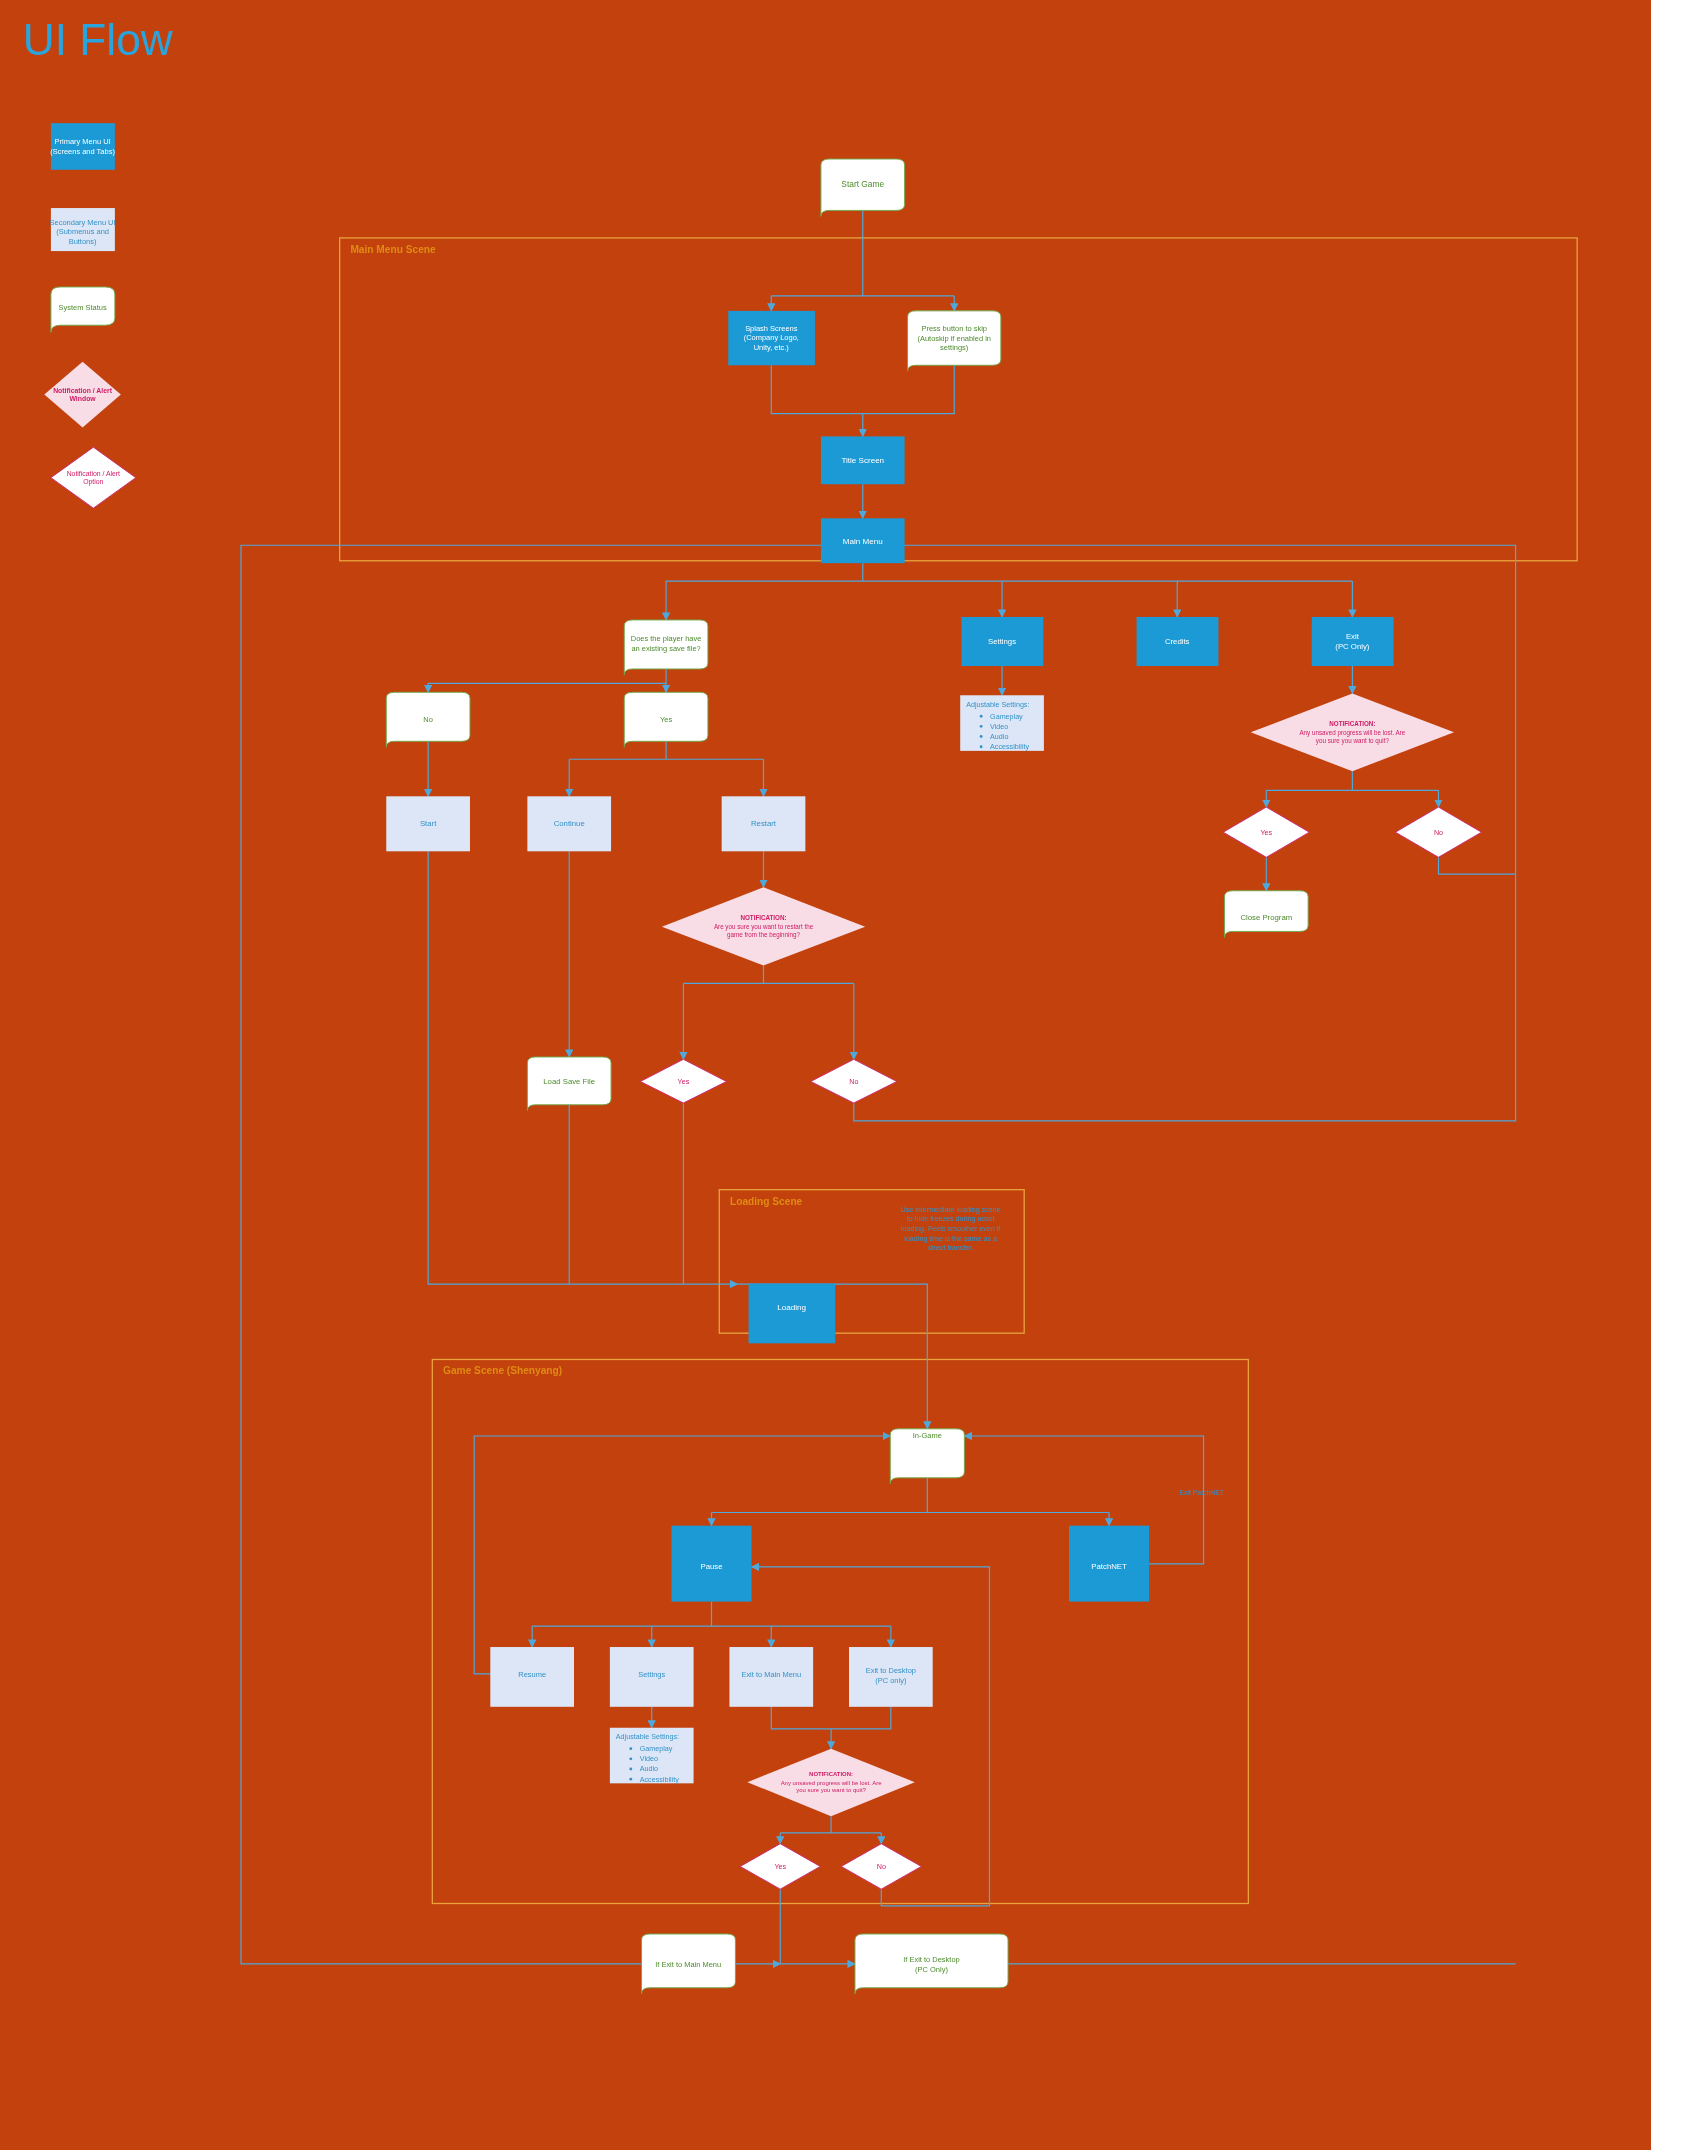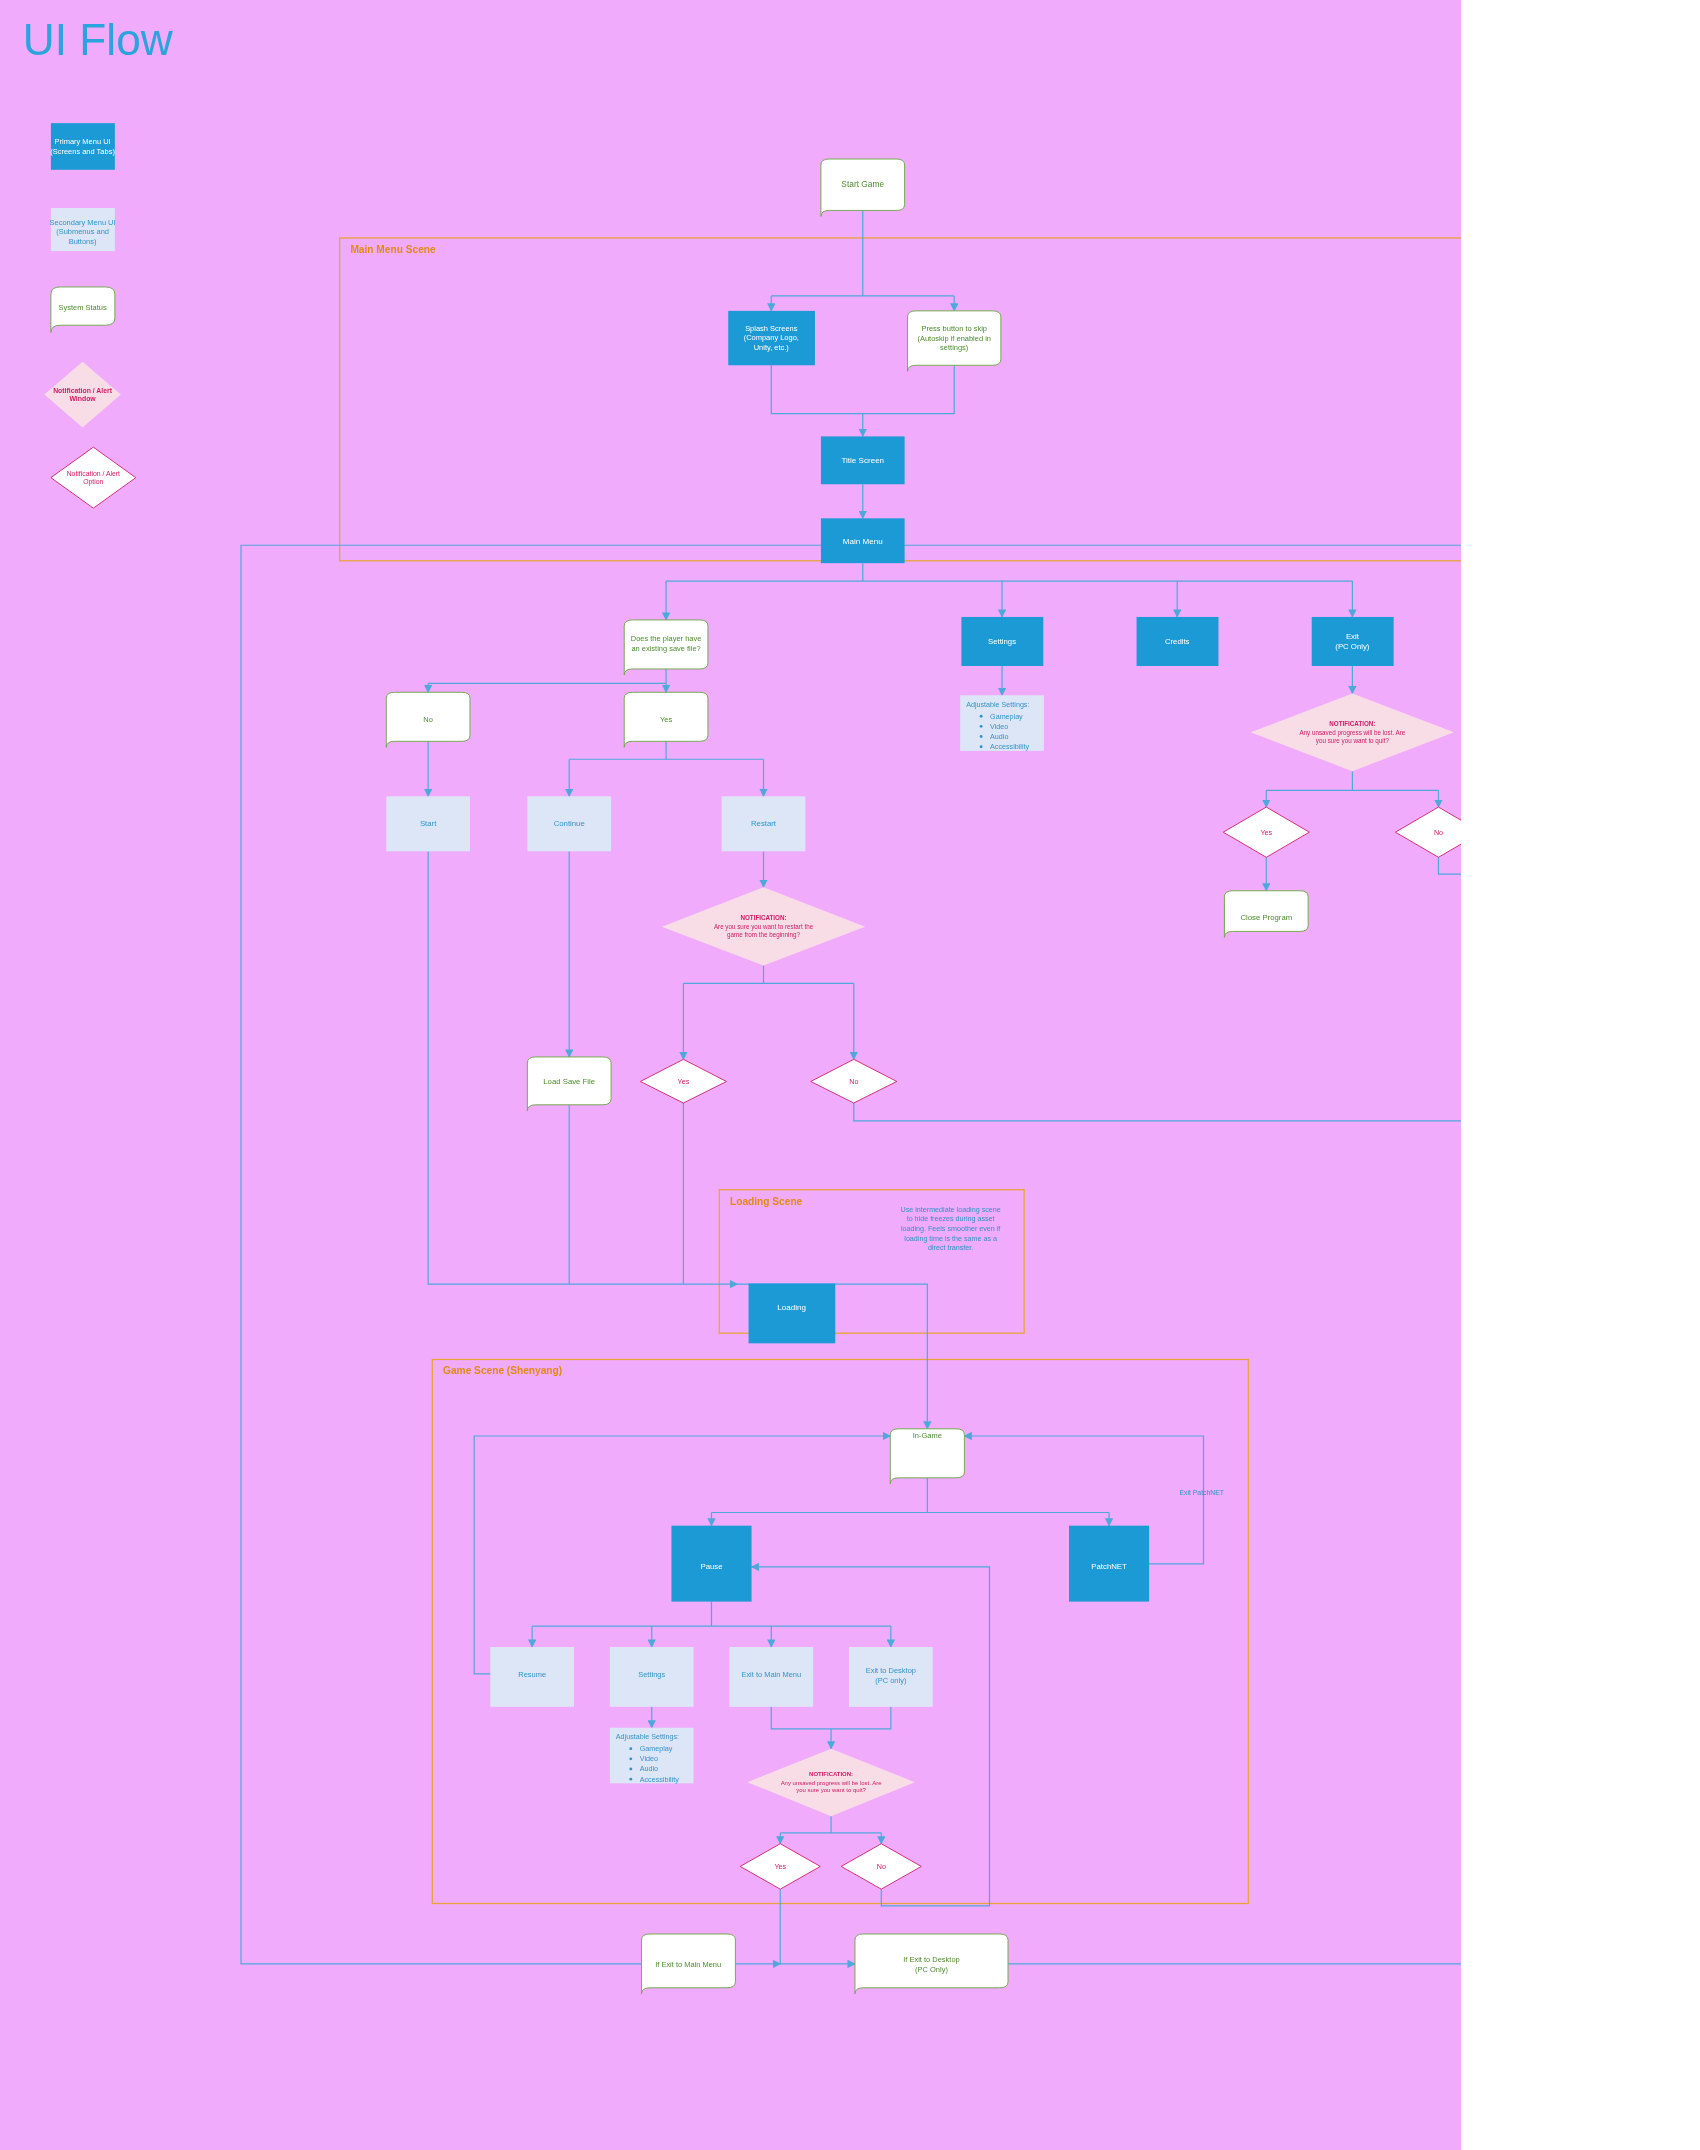--- a/index.html
+++ b/index.html
@@ -1,17 +1,17 @@
 <!DOCTYPE html>
 <html style="font-size:9.6px"><head>
 <meta charset="utf-8">
 <style>
   html,body{margin:0;padding:0;background:#ffffff;}
   body{font-family:"Liberation Sans","DejaVu Sans",sans-serif;}
-  #page{position:relative;width:1461px;height:2151px;background:#f0abfc;overflow:hidden;}
+  #page{position:relative;width:1651px;height:2151px;background:#c2410c;overflow:hidden;}
   #flow{position:absolute;inset:0;width:1701px;height:2151px;}
   .t{font-family:"Liberation Sans","DejaVu Sans",sans-serif;}
 </style>
 </head>
 <body>
 
 <div id="page">
 
   <svg id="flow" viewBox="0 0 2845 3598" xmlns="http://www.w3.org/2000/svg">
     <defs>

